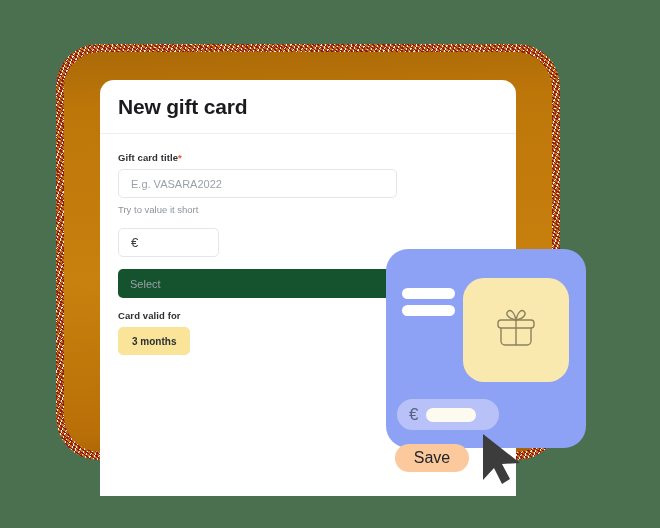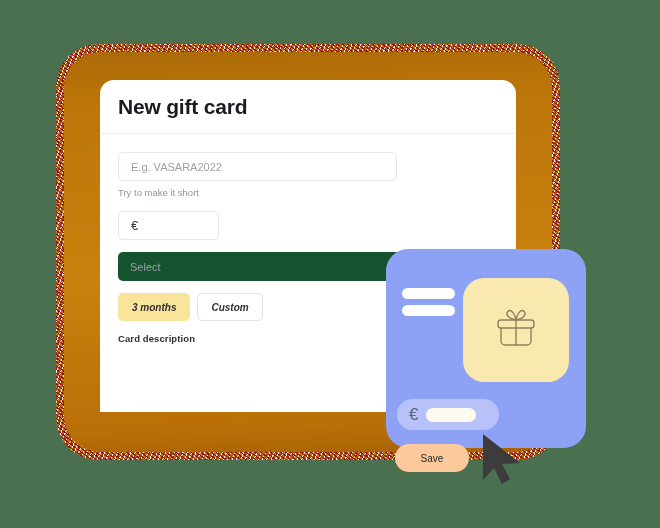--- a/index.html
+++ b/index.html
@@ -46,21 +46,21 @@
     height: 400px;
     border-radius: 36px;
     background: linear-gradient(178deg, #ab6a08 0%, #bd7609 14%, #c8810e 55%, #b96f07 92%, #a86206 100%);
   }
   
   #panel {
     position: absolute;
     left: 36px;
     top: 28px;
     width: 416px;
-    height: 332px;
+    height: 416px;
     background: #ffffff;
     border-radius: 14px 14px 0 0;
     overflow: hidden;
   }
 
   
   #panel-header {
     height: 54px;
     border-bottom: 1px solid #eceef0;
     display: flex;
@@ -133,21 +133,20 @@
     border: 1px solid #dfe2e6;
     background: #ffffff;
     display: flex;
     align-items: center;
     justify-content: center;
     padding: 0 13px;
     font-size: 10px;
     font-weight: bold;
     color: #2d2f33;
     box-sizing: border-box;
-    font-style: italic;
   }
   .seg-btn.active {
     background: #f9e49a;
     border-color: #f9e49a;
   }
 
   
   #gift-card {
     position: absolute;
     left: 386px;
@@ -209,21 +208,21 @@
     position: absolute;
     left: 395px;
     top: 444px;
     width: 74px;
     height: 28px;
     background: #fbc99b;
     border-radius: 14px;
     display: flex;
     align-items: center;
     justify-content: center;
-    font-size: 10px;
+    font-size: 16px;
     color: #22242a;
   }
   #cursor {
     position: absolute;
     left: 480px;
     top: 432px;
   }
 </style>
 </head>
 <body>
@@ -233,47 +232,49 @@
   <div id="frame-body"></div>
 
   <div id="panel">
 
     <div id="panel-header">
       <div id="page-title">New gift card</div>
     </div>
 
     <div id="form-body">
 
+      <div class="field-label">
+        <span>Gift card title</span><span class="req-star">*</span>
+      </div>
       <div class="text-input" id="title-input">
         <span>E.g. VASARA2022</span>
       </div>
-      <div class="helper-text">Try to make it short</div>
+      <div class="helper-text">Try to value it short</div>
 
       <div class="gap-a"></div>
 
       <div class="text-input" id="price-input">
         <span>€</span>
       </div>
 
       <div class="gap-b"></div>
 
       <div id="select-input">
         <span>Select</span>
       </div>
 
       <div class="gap-b"></div>
 
+      <div class="field-label">Card valid for</div>
       <div id="valid-for-row">
         <div class="seg-btn active">3 months</div>
-        <div class="seg-btn">Custom</div>
       </div>
 
       <div class="gap-b"></div>
 
-      <div class="field-label">Card description</div>
 
     </div>
   </div>
 </div>
 
 <div id="gift-card">
   <div class="card-line" id="card-line-1"></div>
   <div class="card-line" id="card-line-2"></div>
 
   <div id="gift-tile">

